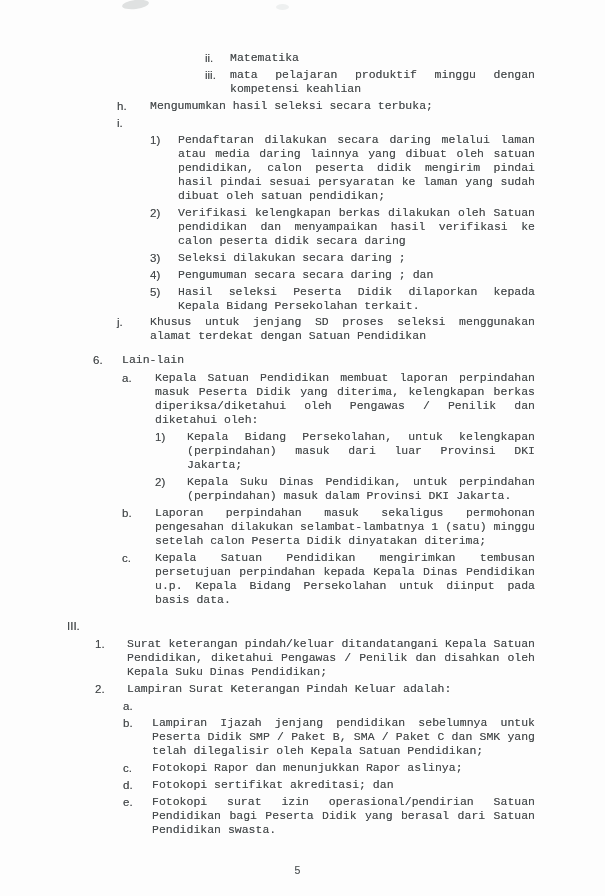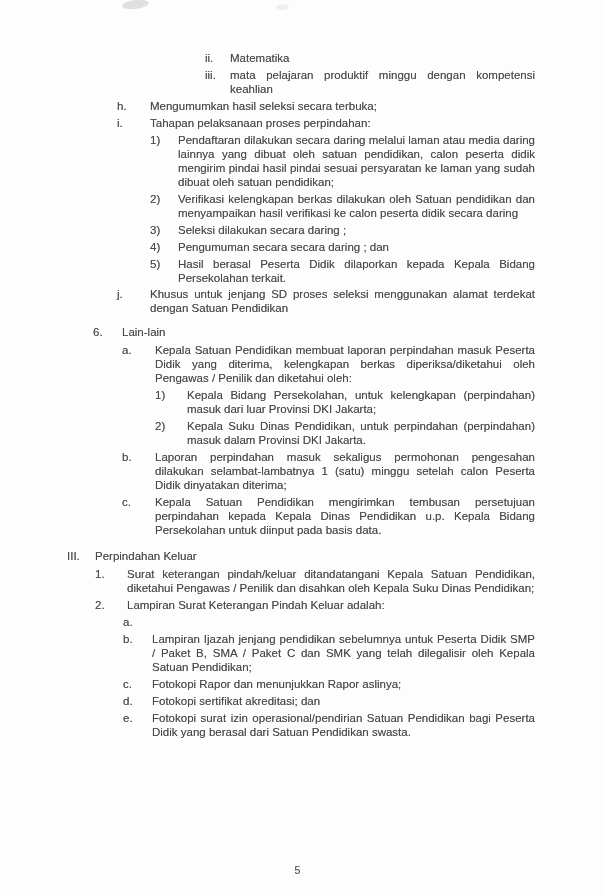--- a/index.html
+++ b/index.html
@@ -12,21 +12,21 @@
     font-size:11.5px;
     line-height:14px;
     color:#45494b;
     overflow:hidden;
     text-shadow:0 0 0.4px rgba(69,73,75,0.55);
   }
   .doc { position:absolute; top:51px; left:0; width:535px; }
   .row { display:flex; margin-top:3px; }
   .row.first { margin-top:0; }
   .row .m { flex:0 0 auto; white-space:nowrap; }
-  .row .t { flex:1 1 auto; text-align:justify; }
+  .row .t { flex:1 1 auto; text-align:justify;font-family:Liberation Mono, monospace; }
   .row .t.nj { text-align:left; }
 
   
   .lv-roman .m { margin-left:205px; width:25px; text-align:right; padding-right:20px; }
   .lv-h  .m { margin-left:117px; width:33px; }
   .lv-n1 .m { margin-left:150px; width:28px; }
   .lv-s6 .m { margin-left:93px;  width:29px; }
   .lv-a6 .m { margin-left:122px; width:33px; }
   .lv-n6 .m { margin-left:155px; width:32px; }
   .lv-s3 .m { margin-left:67px;  width:28px; }
@@ -69,42 +69,41 @@
       <span class="m">iii.</span>
       <div class="t">mata pelajaran produktif minggu dengan kompetensi keahlian</div>
     </div>
 
     <div class="row lv-h">
       <span class="m">h.</span>
       <div class="t nj">Mengumumkan hasil seleksi secara terbuka;</div>
     </div>
     <div class="row lv-h">
       <span class="m">i.</span>
-      <div class="t nj">Tahapan pelaksanaan proses perpindahan:</div>
     </div>
 
     <div class="row lv-n1">
       <span class="m">1)</span>
       <div class="t">Pendaftaran dilakukan secara daring melalui laman atau media daring lainnya yang dibuat oleh satuan pendidikan, calon peserta didik mengirim pindai hasil pindai sesuai persyaratan ke laman yang sudah dibuat oleh satuan pendidikan;</div>
     </div>
     <div class="row lv-n1">
       <span class="m">2)</span>
       <div class="t">Verifikasi kelengkapan berkas dilakukan oleh Satuan pendidikan dan menyampaikan hasil verifikasi ke calon peserta didik secara daring</div>
     </div>
     <div class="row lv-n1">
       <span class="m">3)</span>
       <div class="t nj">Seleksi dilakukan secara daring ;</div>
     </div>
     <div class="row lv-n1">
       <span class="m">4)</span>
       <div class="t nj">Pengumuman secara secara daring ; dan</div>
     </div>
     <div class="row lv-n1">
       <span class="m">5)</span>
-      <div class="t">Hasil berasal Peserta Didik dilaporkan kepada Kepala Bidang Persekolahan terkait.</div>
+      <div class="t">Hasil seleksi Peserta Didik dilaporkan kepada Kepala Bidang Persekolahan terkait.</div>
     </div>
 
     <div class="row lv-h gap-tight">
       <span class="m">j.</span>
       <div class="t">Khusus untuk jenjang SD proses seleksi menggunakan alamat terdekat dengan Satuan Pendidikan</div>
     </div>
 
     <div class="row lv-s6 gap-sect6">
       <span class="m">6.</span>
       <div class="t nj">Lain-lain</div>
@@ -125,21 +124,20 @@
       <span class="m">b.</span>
       <div class="t">Laporan perpindahan masuk sekaligus permohonan pengesahan dilakukan selambat-lambatnya 1 (satu) minggu setelah calon Peserta Didik dinyatakan diterima;</div>
     </div>
     <div class="row lv-a6">
       <span class="m">c.</span>
       <div class="t">Kepala Satuan Pendidikan mengirimkan tembusan persetujuan perpindahan kepada Kepala Dinas Pendidikan u.p. Kepala Bidang Persekolahan untuk diinput pada basis data.</div>
     </div>
 
     <div class="row lv-s3 gap-sect3">
       <span class="m">III.</span>
-      <div class="t nj">Perpindahan Keluar</div>
     </div>
     <div class="row lv-n3 gap-after-head">
       <span class="m">1.</span>
       <div class="t">Surat keterangan pindah/keluar ditandatangani Kepala Satuan Pendidikan, diketahui Pengawas / Penilik dan disahkan oleh Kepala Suku Dinas Pendidikan;</div>
     </div>
     <div class="row lv-n3">
       <span class="m">2.</span>
       <div class="t nj">Lampiran Surat Keterangan Pindah Keluar adalah:</div>
     </div>
     <div class="row lv-a3">

